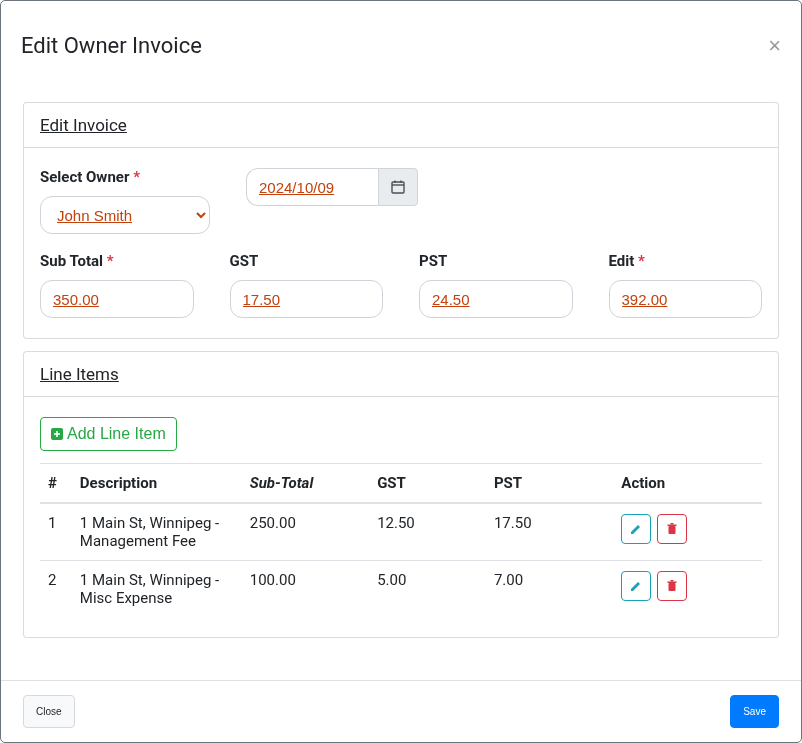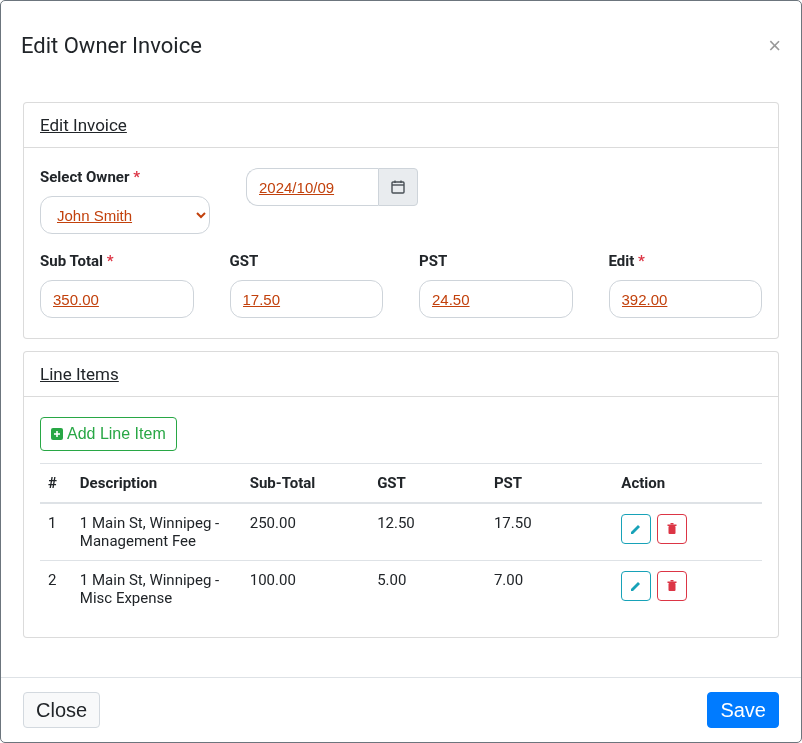--- a/index.html
+++ b/index.html
@@ -115,23 +115,23 @@
     align-items: center;
     justify-content: center;
     cursor: pointer;
     color: #495057;
   }
   .btn {
     display: inline-flex;
     align-items: center;
     justify-content: center;
     border-radius: 4px;
-    font-size: 20px;
+    font-size: 10px;
     cursor: pointer;
-    padding: 2px 12px;
+    padding: 8px 12px;
     line-height: 1.5;
   }
   .btn-outline-success {
     background: #fff;
     border: 1px solid #28a745;
     color: #28a745;
     font-size: 16px;
     padding: 4px 10px;
   }
   .btn-outline-success .plus-icon {
@@ -154,21 +154,21 @@
   }
   .table td {
     font-size: 15px;
     color: #212529;
     border-top: 1px solid #dee2e6;
     padding: 10px 8px;
     vertical-align: top;
   }
   .col-num { width: 30px; }
   .col-desc { width: 160px; }
-  .col-sub { width: 120px; }
+  .col-sub { width: 120px; font-style: italic; }
   .col-gst { width: 110px; }
   .col-pst { width: 120px; }
   .col-action { width: 140px; }
   .icon-btn {
     display: inline-flex;
     align-items: center;
     justify-content: center;
     width: 30px;
     height: 30px;
     border-radius: 4px;

